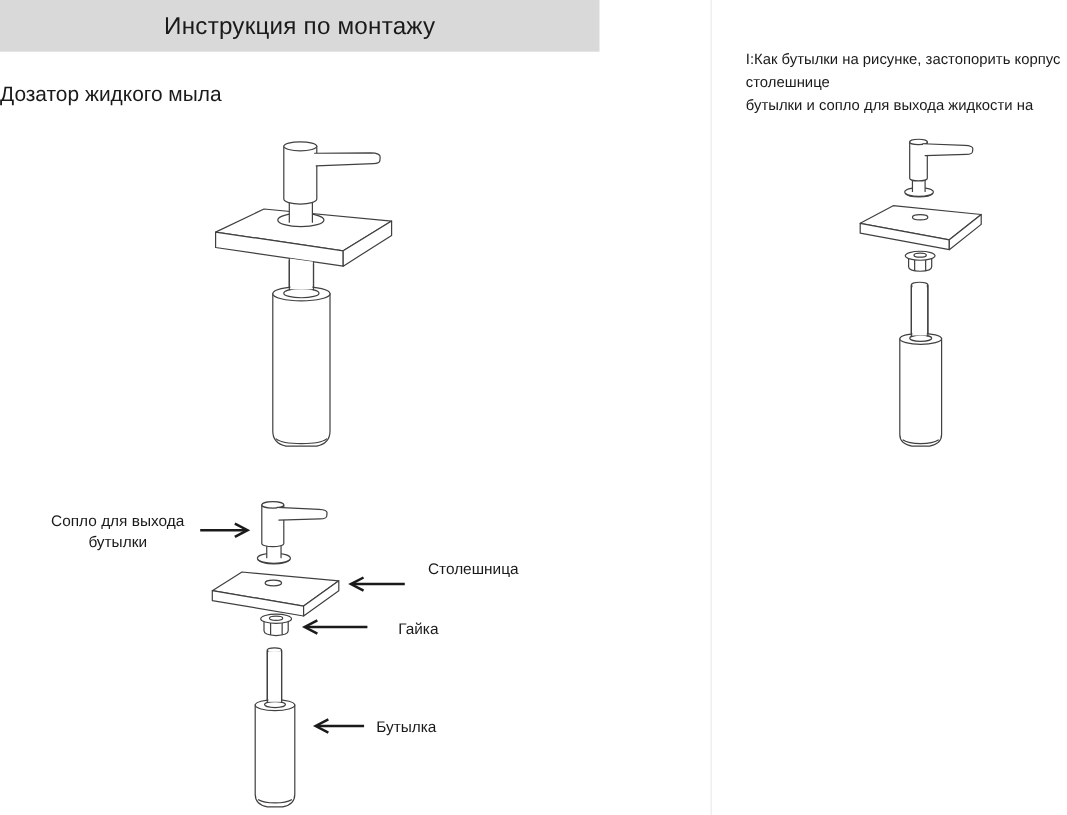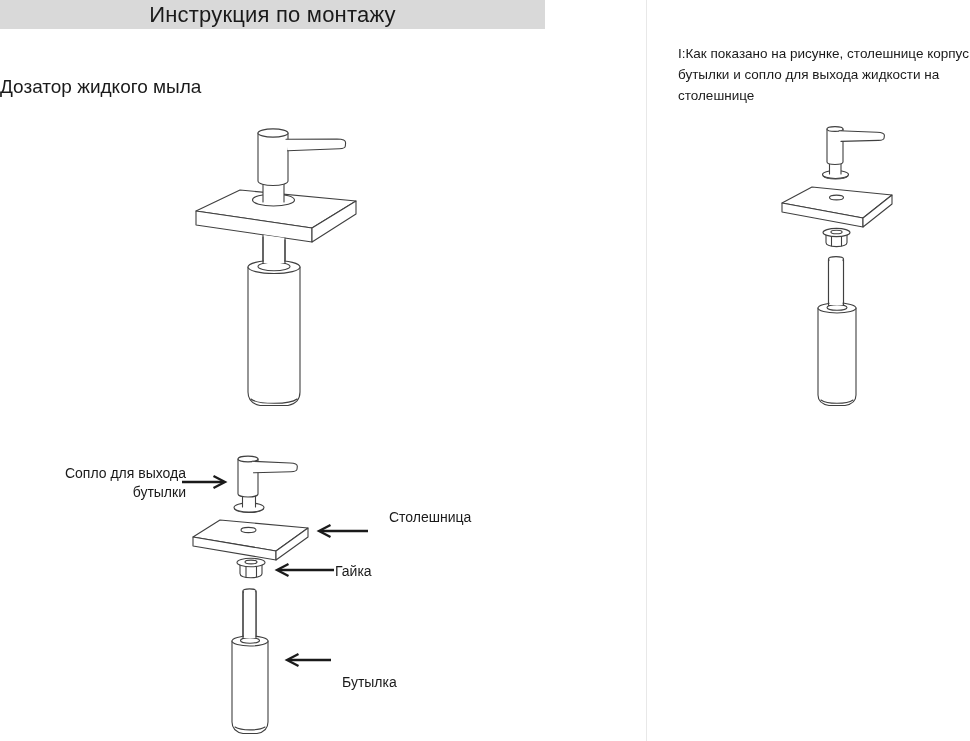--- a/index.html
+++ b/index.html
@@ -9,21 +9,21 @@
     width: 970px;
     height: 741px;
     background: #ffffff;
     overflow: hidden;
     font-family: "Liberation Sans", sans-serif;
     color: var(--color-text, #1a1a1a);
   }
   .header-bar {
     position: absolute;
     left: 0; top: 0;
-    width: 545px; height: 29px;
+    width: 545px; height: 47px;
     background: var(--color-header_bg, #d9d9d9);
     display: flex; align-items: center; justify-content: center;
   }
   .header-bar .title-text {
     font-size: 22px;
     color: var(--color-text, #1a1a1a);
     letter-spacing: 0.2px;
   }
   .column-divider {
     position: absolute;
@@ -43,25 +43,25 @@
     width: 292px;
     font-size: 13.5px;
     line-height: 21px;
   }
   .part-label {
     position: absolute;
     font-size: 14px;
     line-height: 19px;
     white-space: nowrap;
   }
-  .part-label.centered { text-align: right; white-space: normal; }
+  .part-label.centered { text-align: center; white-space: normal; }
   .nozzle-label   { left: 28px;  top: 464px; width: 158px; }
   .countertop-label { left: 389px; top: 508px; }
-  .nut-label      { left: 335px; top: 562px; text-align: center; }
-  .bottle-label   { left: 342px; top: 673px; }
+  .nut-label      { left: 362px; top: 562px; text-align: center; }
+  .bottle-label   { left: 342px; top: 651px; }
   svg.diagram-layer {
     position: absolute;
     left: 0; top: 0;
     width: 970px; height: 741px;
   }
   .art  { stroke: var(--color-line, #404040); stroke-width: 1.1; fill: none; stroke-linejoin: round; stroke-linecap: round; }
   .artf { stroke: var(--color-line, #404040); stroke-width: 1.1; fill: #ffffff; stroke-linejoin: round; stroke-linecap: round; }
   .fillonly { fill: #ffffff; stroke: none; }
   .arrow-stroke { stroke: var(--color-arrow, #1a1a1a); stroke-width: 2.3; fill: none; stroke-linejoin: miter; stroke-linecap: butt; }
 </style>
@@ -72,23 +72,23 @@
 
   <div class="header-bar">
     <span class="title-text">Инструкция по монтажу</span>
   </div>
 
   <div class="column-divider"></div>
 
   <div class="product-title">Дозатор жидкого мыла</div>
 
   <div class="instruction">
-    <div>I:Как показано на рисунке, столешнице корпус</div>
+    <div>I:Как бутылки на рисунке, застопорить корпус</div>
+    <div>столешнице</div>
     <div>бутылки и сопло для выхода жидкости на</div>
-    <div>столешнице</div>
   </div>
 
   <div class="part-label centered nozzle-label">
     <div>Сопло для выхода</div>
     <div>бутылки</div>
   </div>
   <div class="part-label countertop-label">Столешница</div>
   <div class="part-label nut-label">Гайка</div>
   <div class="part-label bottle-label">Бутылка</div>
 

